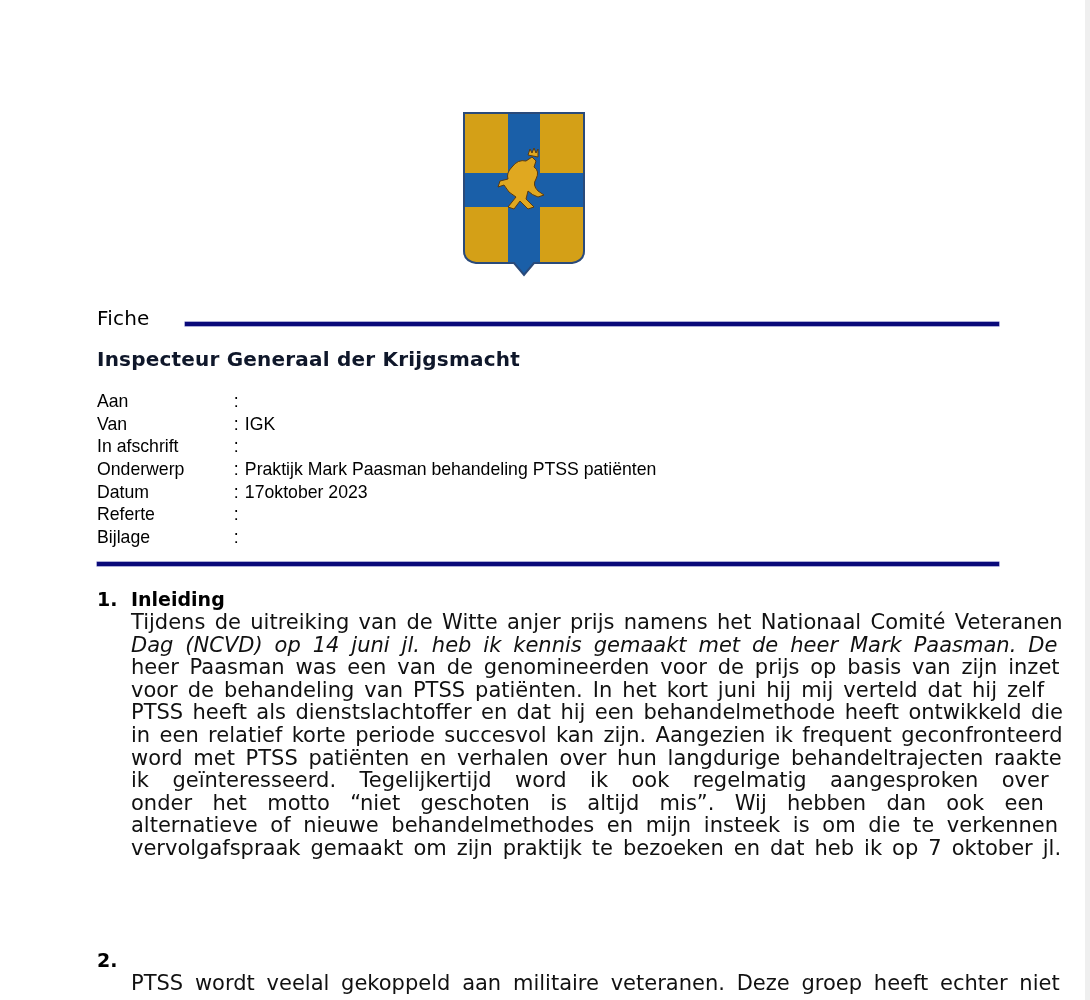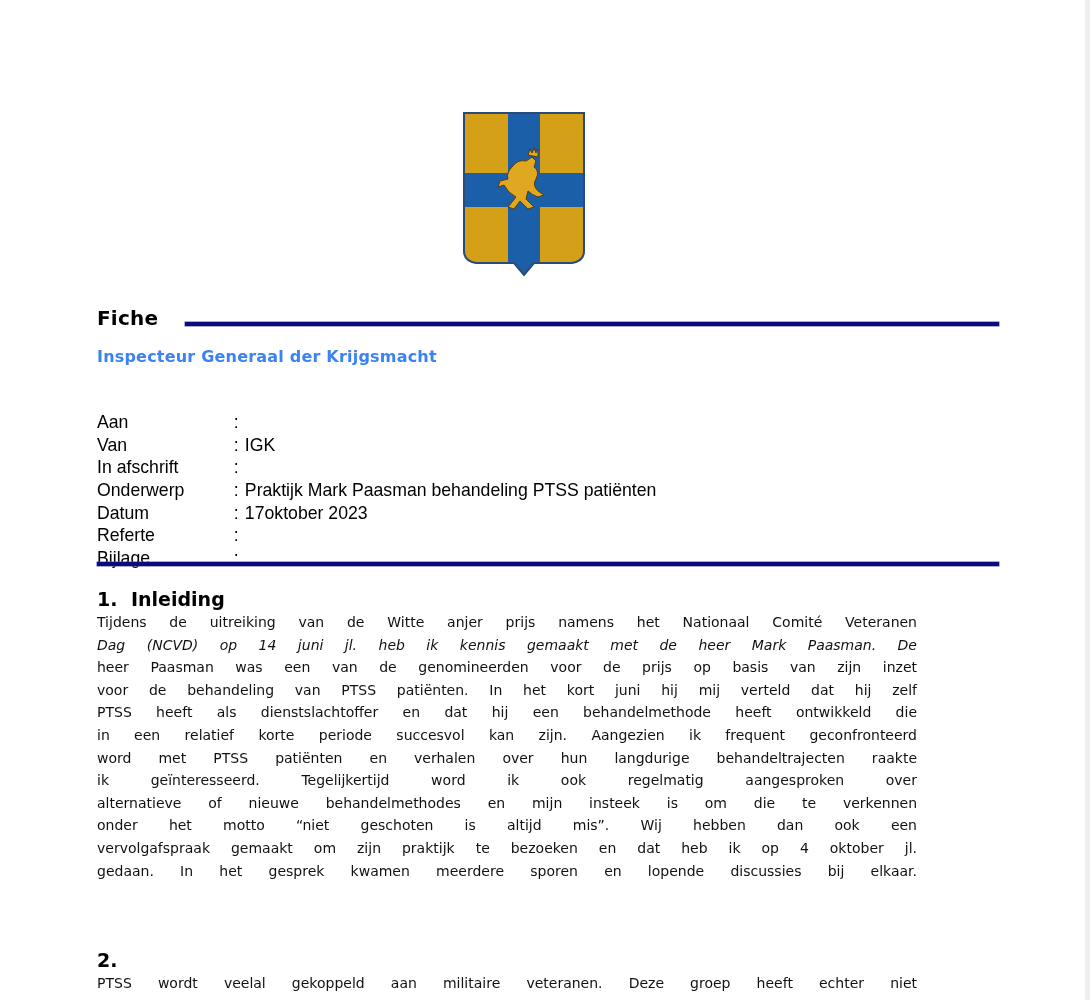--- a/index.html
+++ b/index.html
@@ -39,45 +39,45 @@
       position: absolute;
       left: 97px;
       top: 306px;
       width: 902px;
       height: 26px;
     }
     .fiche-label {
       position: absolute;
       left: 0; top: 0;
       font-size: 20px;
-      font-weight: bold;
+      font-weight: normal;
       color: #000;
       letter-spacing: 0.2px;
     }
     .rule {
       position: absolute;
       background: #0a0a7a;
       height: 4px;
       box-shadow: 0 0 0 0.5px #5a5ab0;
     }
     .rule.top { left: 185px; top: 322px; width: 814px; }
     .rule.bottom { left: 97px; top: 562px; width: 902px; }
     .org-title {
       position: absolute;
       left: 97px;
       top: 347px;
-      font-size: 16px;
+      font-size: 20px;
       font-weight: bold;
-      color: #3b82f6;
+      color: #0f172a;
       letter-spacing: 0.2px;
     }
     .meta {
       position: absolute;
       left: 97px;
-      top: 411px;
+      top: 390px;
       font-family: "Liberation Sans", sans-serif;
       font-size: 19px;
       line-height: 22.7px;
       color: #000;
     }
     .meta-row {
       display: flex;
       height: 22.7px;
       transform: scaleX(0.93);
       transform-origin: left center;
@@ -92,22 +92,23 @@
     .section-head {
       display: flex;
       font-size: 19px;
       font-weight: bold;
       color: #000;
       height: 23px;
       line-height: 23px;
     }
     .section-num { width: 34px; }
     .section-body {
+      margin-left: 34px;
       width: 820px;
-      font-size: 14px;
+      font-size: 21px;
       line-height: 22.6px;
       text-align: justify;
       color: #111;
     }
     .section-body .line {
       display: block;
       height: 22.6px;
       white-space: nowrap;
       text-align: justify;
       text-align-last: justify;
@@ -195,24 +196,23 @@
     </div>
     <div class="section-body">
       <span class="line" style="display: block; word-spacing: 2.66667px;">Tijdens de uitreiking van de Witte anjer prijs namens het Nationaal Comité Veteranen</span>
       <span class="line" style="display: block; word-spacing: 5.26667px; font-style: italic;">Dag (NCVD) op 14 juni jl. heb ik kennis gemaakt met de heer Mark Paasman. De</span>
       <span class="line" style="display: block; word-spacing: 4.14286px;">heer Paasman was een van de genomineerden voor de prijs op basis van zijn inzet</span>
       <span class="line" style="display: block; word-spacing: 3.33333px;">voor de behandeling van PTSS patiënten. In het kort juni hij mij verteld dat hij zelf</span>
       <span class="line" style="display: block; word-spacing: 2.72727px;">PTSS heeft als dienstslachtoffer en dat hij een behandelmethode heeft ontwikkeld die</span>
       <span class="line" style="display: block; word-spacing: 2.72727px;">in een relatief korte periode succesvol kan zijn. Aangezien ik frequent geconfronteerd</span>
       <span class="line" style="display: block; word-spacing: 4px;">word met PTSS patiënten en verhalen over hun langdurige behandeltrajecten raakte</span>
       <span class="line" style="display: block; word-spacing: 16.75px;">ik geïnteresseerd. Tegelijkertijd word ik ook regelmatig aangesproken over</span>
+      <span class="line" style="display: block; word-spacing: 13.6667px;">onder het motto “niet geschoten is altijd mis”. Wij hebben dan ook een</span>
       <span class="line" style="display: block; word-spacing: 6px;">alternatieve of nieuwe behandelmethodes en mijn insteek is om die te verkennen</span>
-      <span class="line" style="display: block; word-spacing: 13.6667px;">onder het motto “niet geschoten is altijd mis”. Wij hebben dan ook een</span>
-      <span class="line" style="display: block; word-spacing: 3.35714px;">vervolgafspraak gemaakt om zijn praktijk te bezoeken en dat heb ik op 4 oktober jl.</span>
-      <span class="line" style="display: block; word-spacing: 5.18182px;">gedaan. In het gesprek kwamen meerdere sporen en lopende discussies bij elkaar.</span>
+      <span class="line" style="display: block; word-spacing: 3.35714px;">vervolgafspraak gemaakt om zijn praktijk te bezoeken en dat heb ik op 7 oktober jl.</span>
     </div>
   </div>
 
   <div class="section" id="s2">
     <div class="section-head">
       <span class="section-num">2.</span>
     </div>
     <div class="section-body">
       <span class="line" style="display: block; word-spacing: 5.09091px;">PTSS wordt veelal gekoppeld aan militaire veteranen. Deze groep heeft echter niet</span>
     </div>

